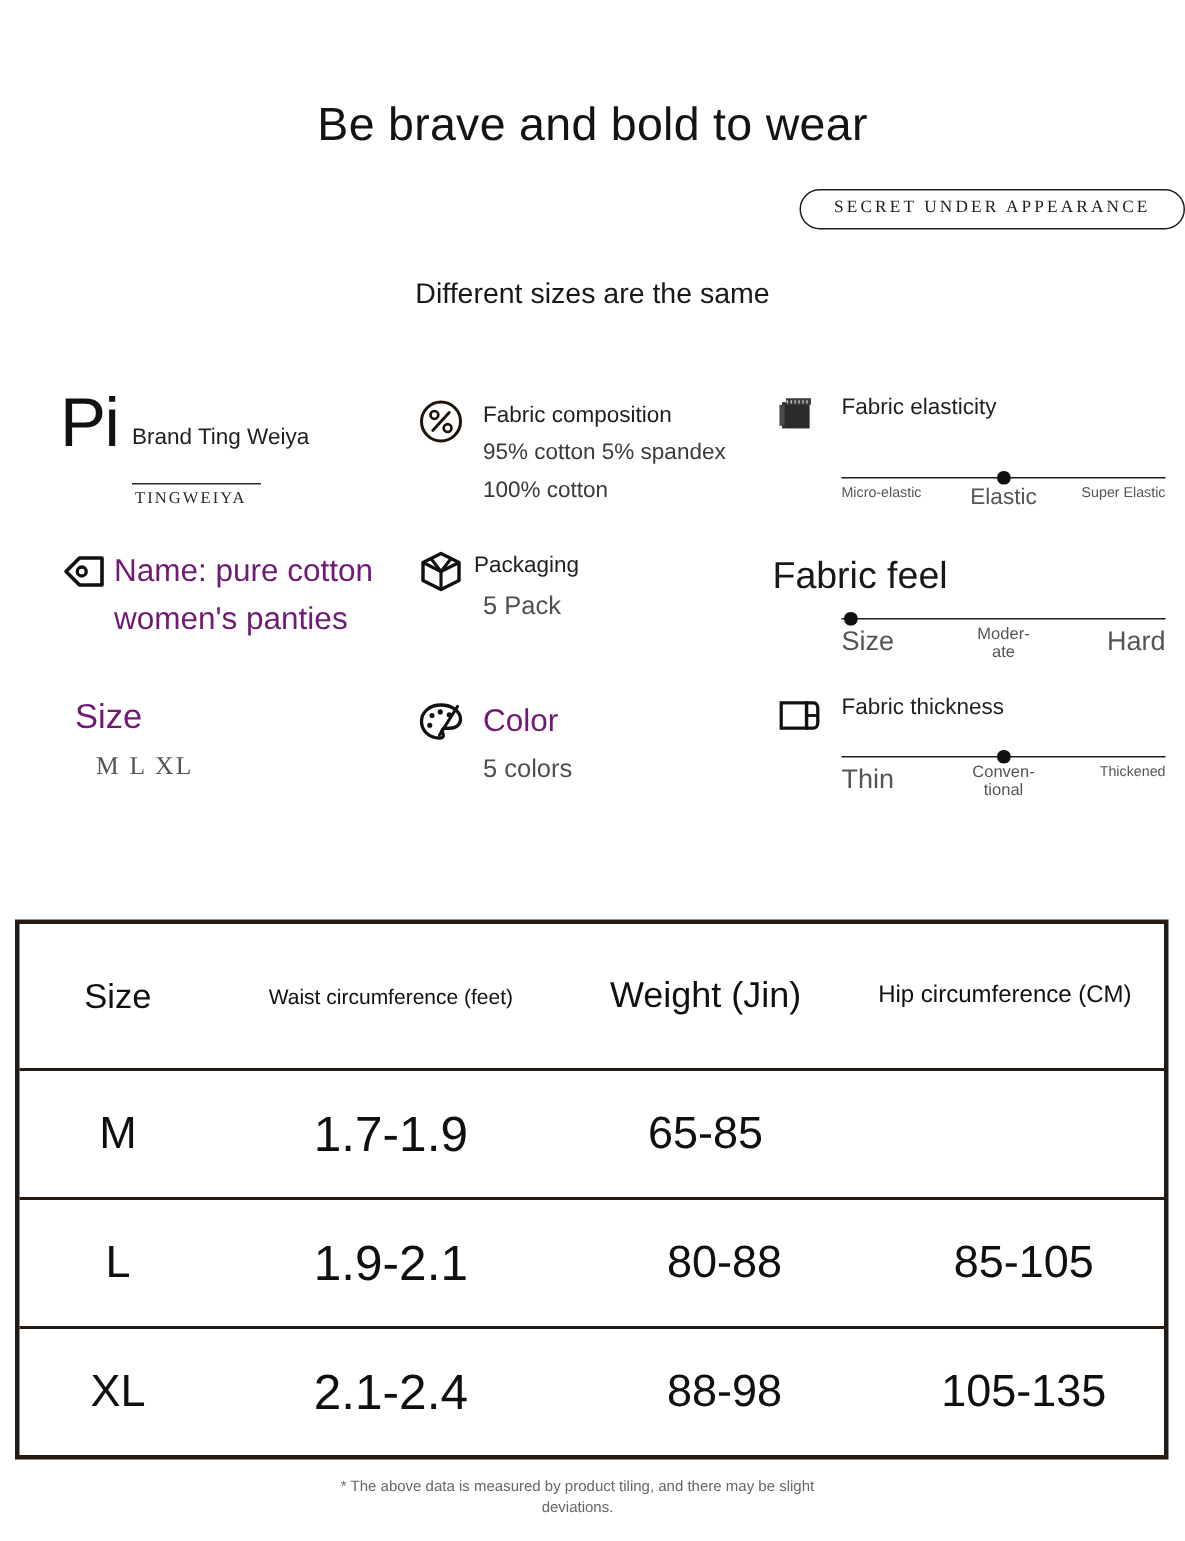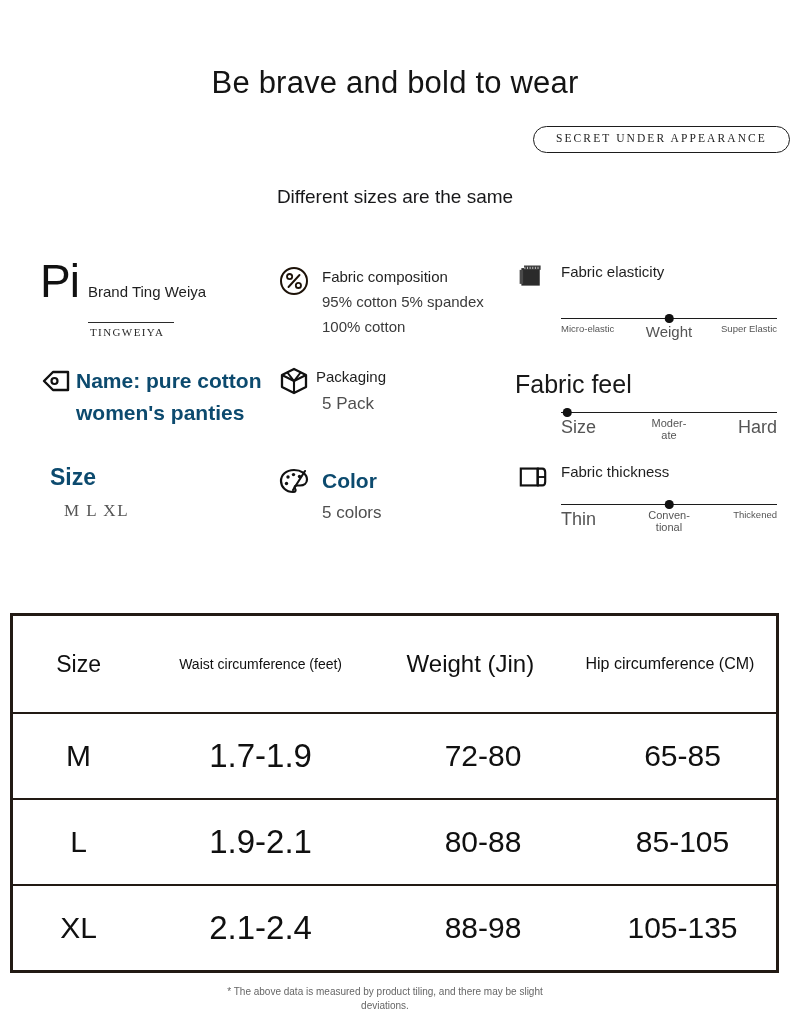--- a/index.html
+++ b/index.html
@@ -60,21 +60,21 @@
     left: 0; top: 0;
     width: 32px; height: 32px;
     display: block;
   }
   .spec-body { padding-left: 44px; }
   .spec-title {
     font-size: 15px;
     color: #1f1f1f;
     line-height: 1.55;
   }
-  .spec-title.big { font-size: 21px; color: #0c4a6e; font-weight: bold; }
+  .spec-title.big { font-size: 21px; color: #701a75; }
   .spec-val {
     font-size: 17px;
     color: #4f4f4f;
     line-height: 1.65;
     margin-top: 2px;
   }
   .spec-val.small { font-size: 15px; color: #3a3a3a; }
   .spec-val.serif {
     font-family: "Liberation Serif", serif;
     font-size: 17px;
@@ -295,21 +295,21 @@
       </svg>
       <div class="spec-body" style="padding-left:46px">
         <div class="spec-title">Fabric elasticity</div>
       </div>
       <div class="slider" style="top:48px">
         <div class="slider-line">
           <div class="slider-dot" id="dot-elasticity" style="left: 50%;"></div>
         </div>
         <div class="slider-labels">
           <div class="sl sl-left sz-xs">Micro-elastic</div>
-          <div class="sl sl-mid sz-md">Weight</div>
+          <div class="sl sl-mid sz-md">Elastic</div>
           <div class="sl sl-right sz-xs">Super Elastic</div>
         </div>
       </div>
     </div>
 
     <div class="spec-item" style="top:105px">
       <div class="spec-body" style="padding-left:0">
         <div class="spec-title" style="font-size:25px;color:#181818">Fabric feel</div>
       </div>
       <div class="slider" style="top:37px">
@@ -357,21 +357,20 @@
   <div class="trow head first">
     <div class="tcell c1">Size</div>
     <div class="tcell c2">Waist circumference (feet)</div>
     <div class="tcell c4">Weight (Jin)</div>
     <div class="tcell c3">Hip circumference (CM)</div>
   </div>
 
   <div class="trow data">
     <div class="tcell c1">M</div>
     <div class="tcell c2">1.7-1.9</div>
-    <div class="tcell c3">72-80</div>
     <div class="tcell c4">65-85</div>
   </div>
 
   <div class="trow data">
     <div class="tcell c1">L</div>
     <div class="tcell c2">1.9-2.1</div>
     <div class="tcell c3">80-88</div>
     <div class="tcell c4">85-105</div>
   </div>
 

